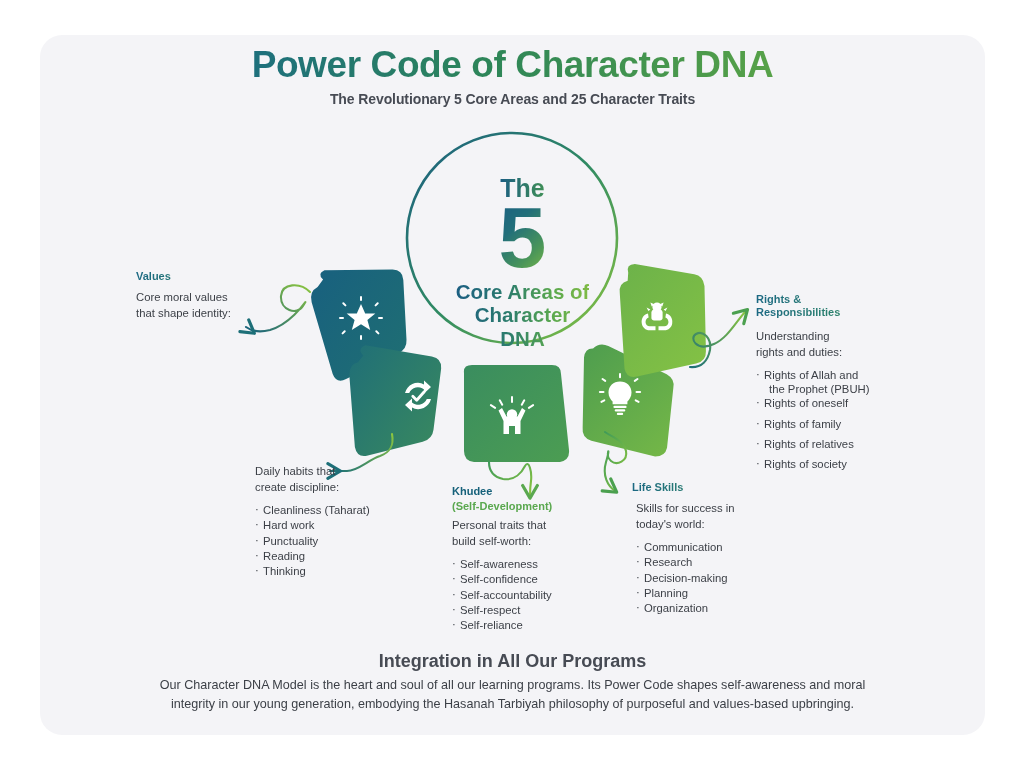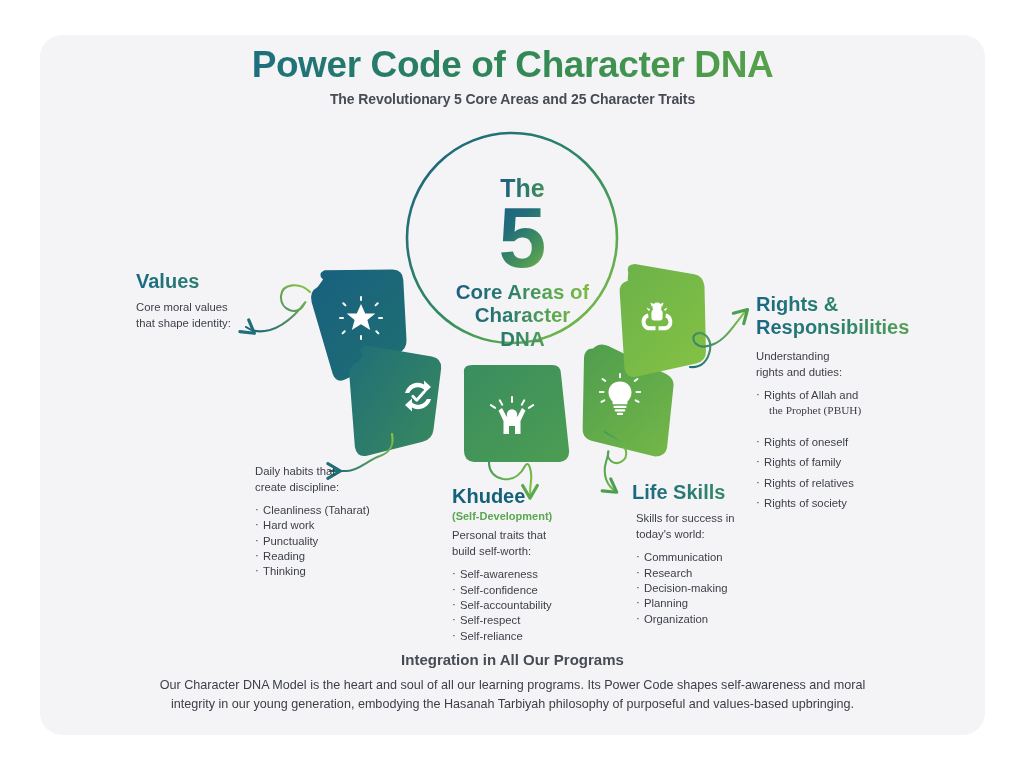--- a/index.html
+++ b/index.html
@@ -54,21 +54,21 @@
   }
   .c-sub{
     font-size:20.5px;font-weight:bold;line-height:1.14;margin-top:3px;
     background:linear-gradient(90deg,#1b5e82 0%,#2c7d6c 40%,#5aa84f 72%,#7fbb45 100%);
     -webkit-background-clip:text;background-clip:text;
     -webkit-text-fill-color:transparent;color:transparent;
   }
 
   
   .block{position:absolute;}
-  .bhead{font-size:20px;font-weight:bold;line-height:1.16;margin:0 0 6px 0;}
+  .bhead{font-size:11px;font-weight:bold;line-height:1.16;margin:0 0 6px 0;}
   .bhead.grad-a{
     background:linear-gradient(90deg,#1b6883 0%,#2f8569 45%,#79b843 100%);
     -webkit-background-clip:text;background-clip:text;
     -webkit-text-fill-color:transparent;color:transparent;
   }
   .bhead.plain{color:#16617a;}
   .bsub-label{
     font-size:11px;font-weight:bold;color:#5aa84f;margin:-4px 0 5px 0;
   }
   .bdesc{font-size:11.3px;color:#3b3f46;line-height:1.42;margin:0 0 8px 0;}
@@ -76,21 +76,21 @@
   .blist li{
     font-size:11.3px;color:#3b3f46;line-height:1.27;
     padding:0 0 0 8px;position:relative;margin-bottom:1px;
   }
   .blist li::before{content:"\00B7";position:absolute;left:0;top:-1px;color:#3b3f46;}
   .blist.loose li{margin-bottom:6px;}
 
   
   .foot-title{
     position:absolute;left:0;top:616px;width:945px;text-align:center;
-    font-size:15px;font-weight:bold;color:#474b54;
+    font-size:18px;font-weight:bold;color:#474b54;
   }
   .foot-body{
     position:absolute;left:105px;top:641px;width:735px;text-align:center;
     font-size:12.6px;color:#3b3f46;line-height:1.5;
   }
 
   .svg-layer{position:absolute;left:0;top:0;width:1024px;height:767px;pointer-events:none;}
 </style>
 </head>
 <body>
@@ -313,21 +313,21 @@
       <div class="bhead grad-a" data-name="rights-heading">
         <span data-name="rights-heading-line-1">Rights &amp;</span><br>
         <span data-name="rights-heading-line-2">Responsibilities</span>
       </div>
       <div class="bdesc" style="margin-top:9px;" data-name="rights-description">
         <span data-name="rights-desc-line-1">Understanding</span><br>
         <span data-name="rights-desc-line-2">rights and duties:</span>
       </div>
       <ul class="blist loose" data-name="rights-trait-list">
         <li data-name="list-item" style="margin-bottom:0;">Rights of Allah and</li>
-        <li style="list-style: none; padding-left: 13px; margin-bottom: 18px; font-family: Liberation Serif, serif; --none: 1;" data-name="list-item-continuation">the Prophet (PBUH)</li>
+        <li style="list-style: none; padding-left: 13px; margin-bottom: 0; --none: 1;" data-name="list-item-continuation">the Prophet (PBUH)</li>
         <li data-name="list-item">Rights of oneself</li>
         <li data-name="list-item">Rights of family</li>
         <li data-name="list-item">Rights of relatives</li>
         <li data-name="list-item">Rights of society</li>
       </ul>
     </div>
 
     <div class="foot-title" data-name="footer-title">Integration in All Our Programs</div>
     <div class="foot-body" data-name="footer-body">Our Character DNA Model is the heart and soul of all our learning programs. Its Power Code shapes self-awareness and moral integrity in our young generation, embodying the Hasanah Tarbiyah philosophy of purposeful and values-based upbringing.</div>
   </div>

